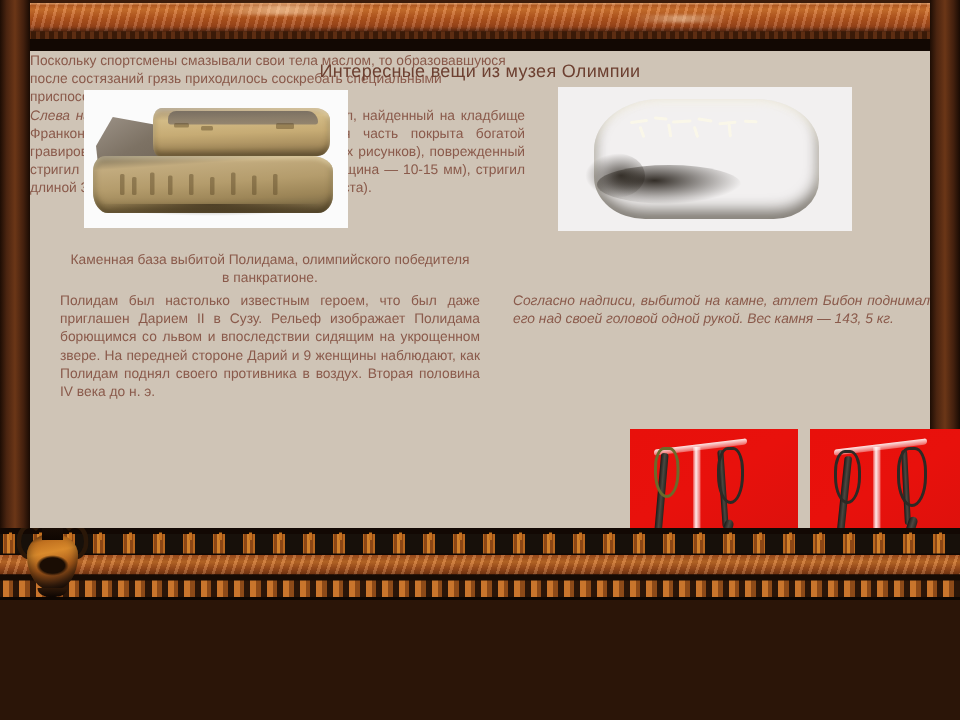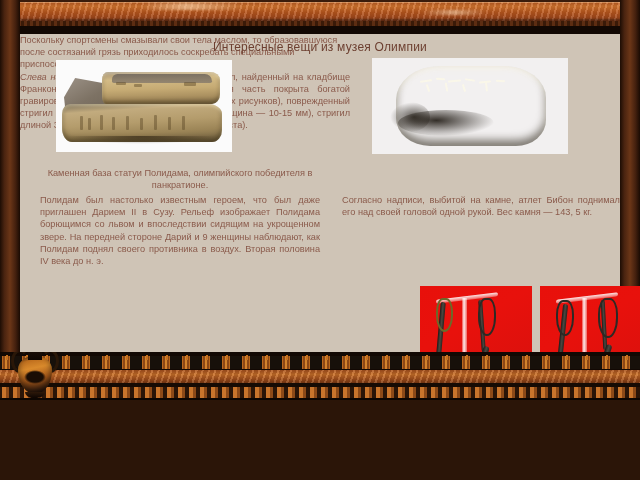--- a/index.html
+++ b/index.html
@@ -129,21 +129,21 @@
   
   .txt{position:absolute;color:#8a5a4b;}
   .cap{font-size:9.2px;line-height:11.5px;text-align:center;}
   .body{font-size:9.2px;line-height:12.2px;text-align:justify;}
   .body-left{text-align:left;}
   .it{font-style:italic;}
 
   .block-left-cap{left:24px;top:134px;width:272px;}
   .block-left-body{left:20px;top:160px;width:280px;}
   .block-right{left:322px;top:130px;width:278px;}
-  .block-right-body{left:322px;top:160px;width:278px;}
+  .block-right-body{left:322px;top:160px;width:278px;font-style:italic;}
   .block-bottom{left:32px;top:258px;width:330px;}
 
   
   .bottom-band{position:absolute;left:0;right:0;bottom:0;height:48px;background:#120803;overflow:hidden;}
   .bb-row{position:absolute;left:0;right:0;}
   .bb-palmette{
     top:4px;height:13px;background:#17100a;
     background-image:
       repeating-linear-gradient(90deg,
         rgba(0,0,0,0) 0 2px,
@@ -255,21 +255,21 @@
         <div class="inscr" style="left:107px;top:23px;width:12px;transform:rotate(-6deg);"></div>
         <div class="inscr" style="left:124px;top:22px;width:9px;transform:rotate(4deg);"></div>
         <div class="inscr" style="left:52px;top:29px;width:8px;transform:rotate(70deg);"></div>
         <div class="inscr" style="left:70px;top:28px;width:9px;transform:rotate(80deg);"></div>
         <div class="inscr" style="left:88px;top:29px;width:8px;transform:rotate(72deg);"></div>
         <div class="inscr" style="left:110px;top:28px;width:9px;transform:rotate(84deg);"></div>
         <div class="bibon-dark"></div>
         <div class="bibon-dark2"></div>
       </div>
 
-      <div class="txt cap block-left-cap">Каменная база статуи Полидама, олимпийского победителя в панкратионе.</div>
+      <div class="txt cap block-left-cap">Каменная база выбитой Полидама, олимпийского победителя в панкратионе.</div>
       <div class="txt body block-left-body">Полидам был настолько известным героем, что был даже приглашен Дарием II в Сузу. Рельеф изображает Полидама борющимся со львом и впоследствии сидящим на укрощенном звере. На передней стороне Дарий и 9 женщины наблюдают, как Полидам поднял своего противника в воздух. Вторая половина IV века до н. э.</div>
 
       <div class="txt body block-right-body">Согласно надписи, выбитой на камне, атлет Бибон поднимал его над своей головой одной рукой. Вес камня — 143, 5 кг.</div>
 
       <div class="block-bottom">
         <div class="txt body body-left" style="position:static;">Поскольку спортсмены смазывали свои тела маслом, то образовавшуюся после состязаний грязь приходилось соскребать специальными приспособлениями — стригилами.</div>
         <div class="txt body" style="position:static;"><span class="it">Слева направо:</span><span> стригил длиной 30,5 см, стригил, найденный на кладбище Франкониси, длиной 29,6 см (его изогнутая часть покрыта богатой гравировкой в виде дельфинов и геометрических рисунков), поврежденный стригил длиной 13.6 см (ширина — 11,3 см, толщина — 10-15 мм), стригил длиной 30,5 см (край его ручки сделан в виде листа).</span></div>
       </div>
 
       <div class="photo photo-strigil one">

